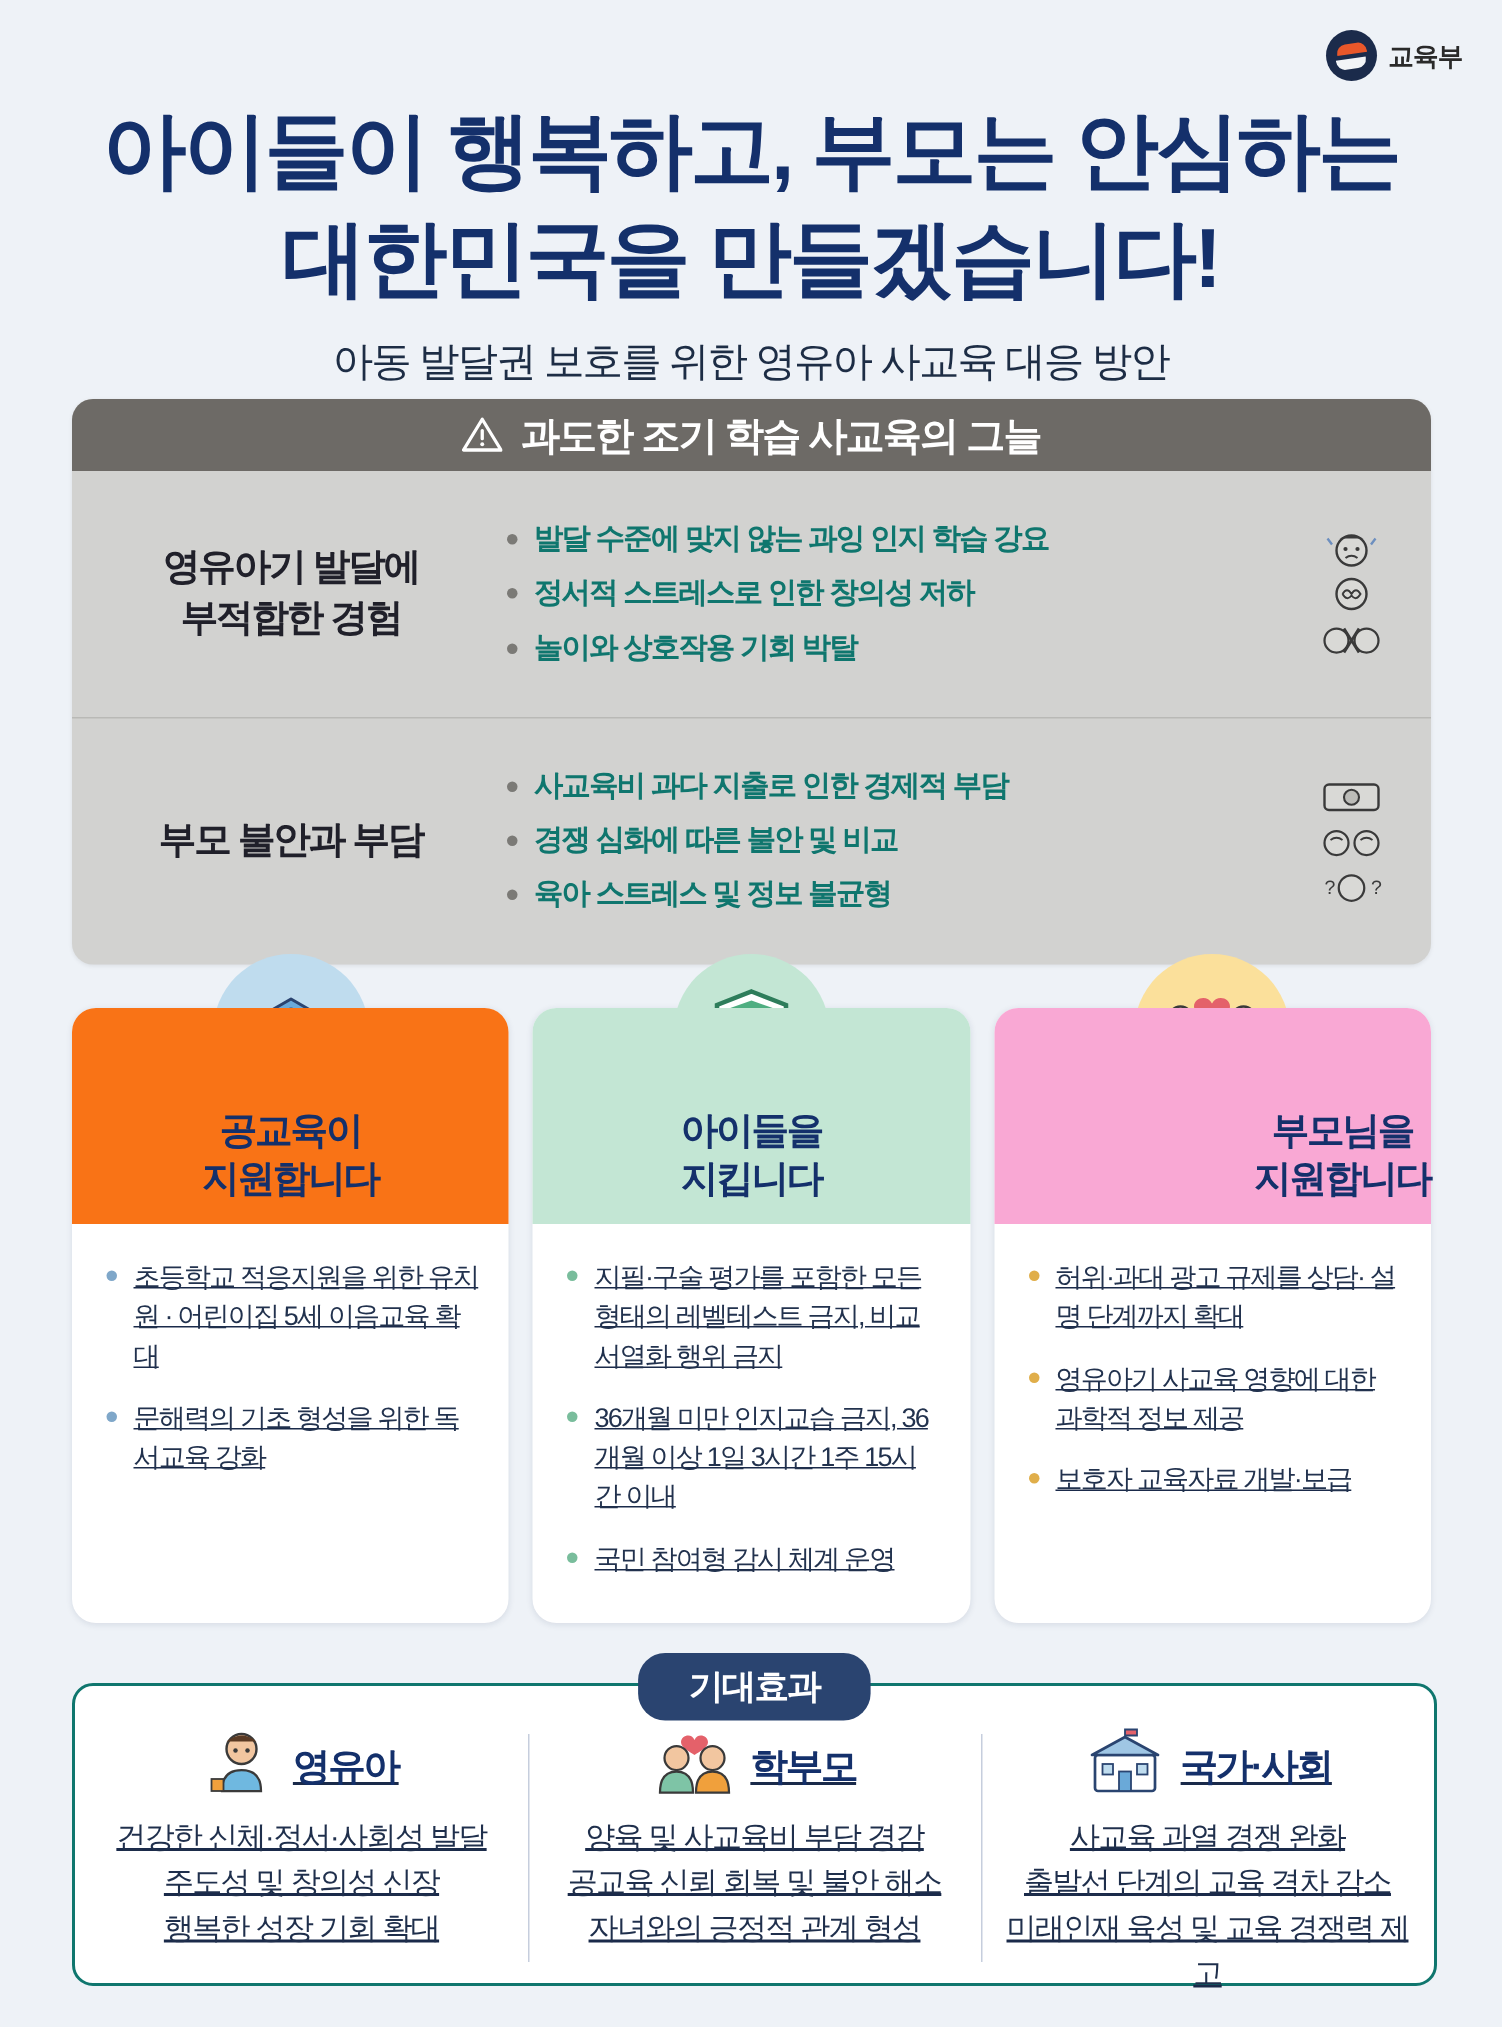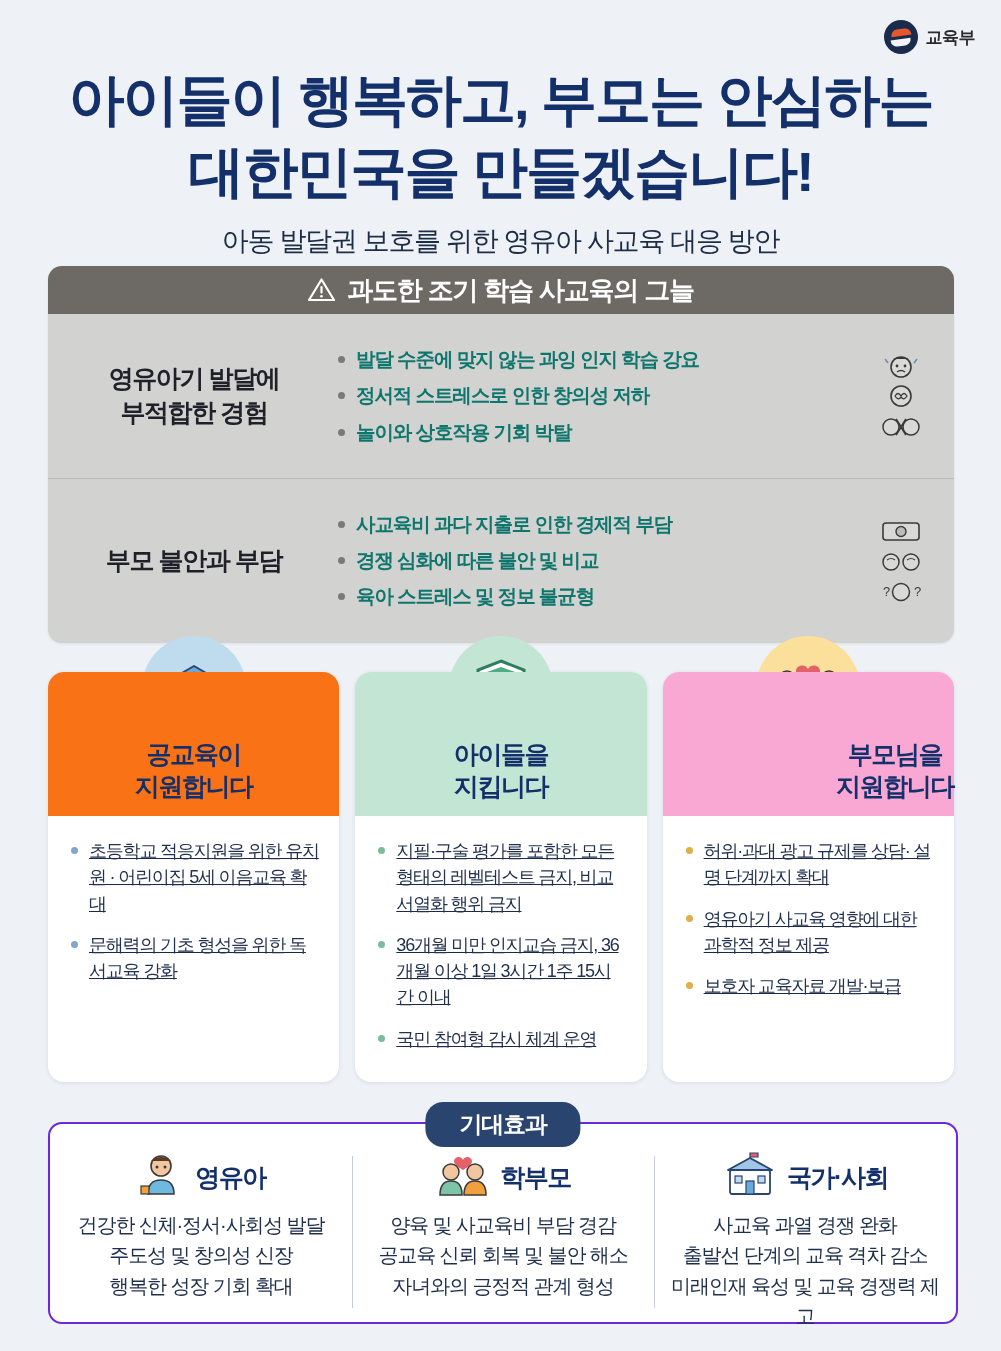--- a/index.html
+++ b/index.html
@@ -248,21 +248,21 @@
   .c3 .card-list li::before { background: #e0ae4a; }
 
   
   .effect-panel {
     position: absolute;
     top: 1122px;
     left: 48px;
     width: 906px;
     height: 198px;
     background: #ffffff;
-    border: 2px solid #6d28d9;
+    border: 2px solid #0f766e;
     border-radius: 14px;
   }
   .effect-tab {
     position: absolute;
     top: -22px;
     left: 50%;
     transform: translateX(-50%);
     background: #2a4470;
     color: #fff;
     font-size: 23px;
@@ -275,20 +275,21 @@
     display: flex;
     height: 100%;
     padding-top: 26px;
     box-sizing: border-box;
   }
   .effect-col {
     flex: 1 1 0;
     text-align: center;
     padding: 0 10px;
     position: relative;
+    text-decoration: underline;
   }
   .effect-col + .effect-col::before {
     content: "";
     position: absolute;
     left: 0; top: 6px; bottom: 14px;
     width: 1px;
     background: #c6cedd;
   }
   .effect-head {
     display: flex;

